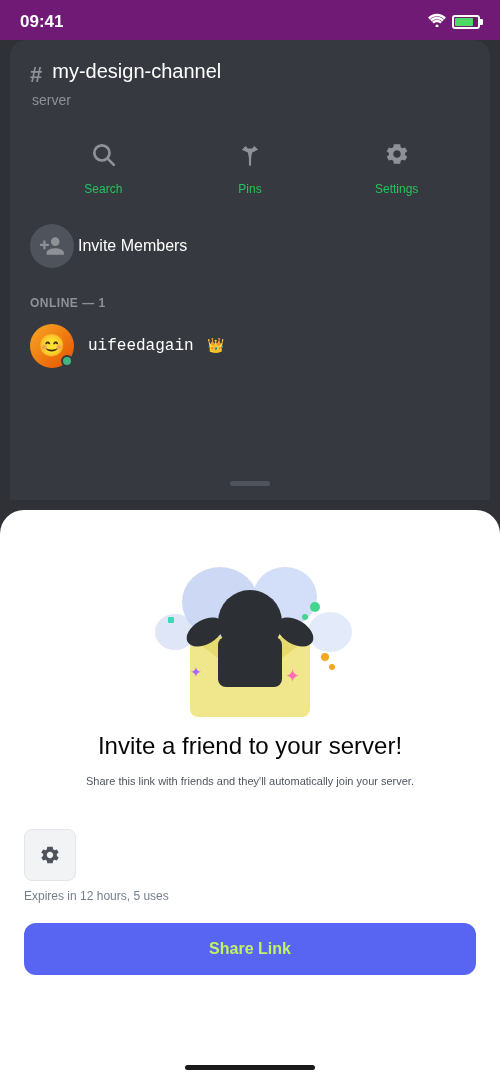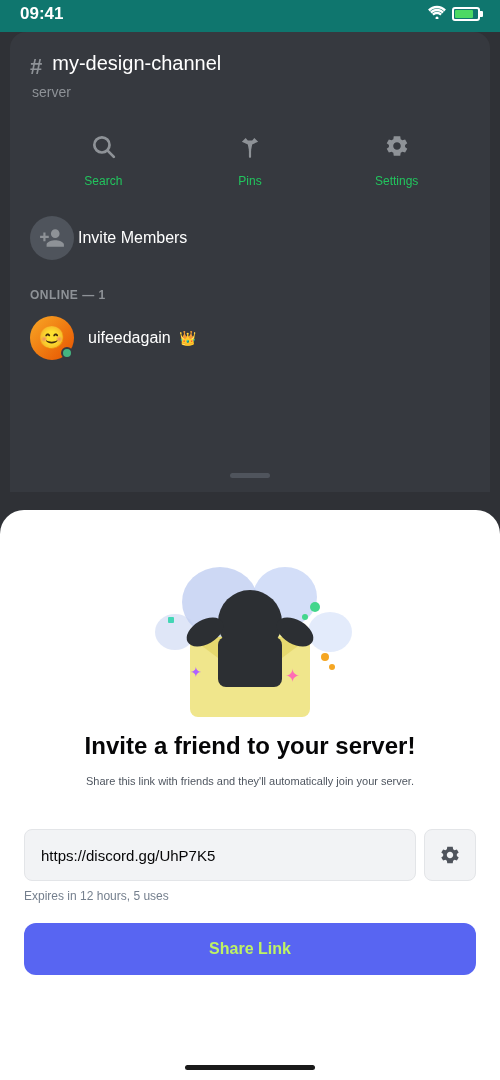--- a/index.html
+++ b/index.html
@@ -11,22 +11,22 @@
       background: #2f3136;
       overflow: hidden;
       position: relative;
     }
 
     
     .status-bar {
       display: flex;
       justify-content: space-between;
       align-items: center;
-      padding: 4px 20px 8px;
-      background: #0f766e;
+      padding: 12px 20px 8px;
+      background: #701a75;
       color: white;
     }
     .status-time {
       font-size: 17px;
       font-weight: 600;
       color: white;
     }
     .status-icons {
       display: flex;
       align-items: center;
@@ -181,20 +181,21 @@
       width: 12px;
       height: 12px;
       background: #43b581;
       border-radius: 50%;
       border: 2px solid #36393f;
     }
     .user-name {
       font-size: 16px;
       color: white;
       font-weight: 500;
+      font-family: Liberation Mono, monospace;
     }
     .crown-icon {
       font-size: 14px;
       margin-left: 4px;
     }
 
     
     .drag-handle {
       position: absolute;
       bottom: 14px;
@@ -217,21 +218,21 @@
       padding: 32px 24px 40px;
       height: 570px;
       display: flex;
       flex-direction: column;
       align-items: center;
     }
 
     
     .invite-heading {
       font-size: 24px;
-      font-weight: 700;
+      font-weight: 400;
       color: #060607;
       text-align: center;
       margin-bottom: 12px;
       line-height: 1.2;
     }
     .invite-subtext {
       font-size: 11px;
       color: #4f5660;
       text-align: left;
       line-height: 1.5;
@@ -425,21 +426,20 @@
       <circle cx="192" cy="125" r="3" fill="#f5a623"></circle>
 
       <rect x="28" y="75" width="6" height="6" rx="1" fill="#43d6b5"></rect>
     </svg>
   </div>
 
   <h2 class="invite-heading">Invite a friend to your server!</h2>
   <p class="invite-subtext">Share this link with friends and they'll automatically join your server.</p>
 
   <div class="link-row">
-    <input type="text" class="link-input" readonly="" value="https://discord.gg/UhP7K5" style="">
     <button class="settings-btn">
       <svg width="22" height="22" viewBox="0 0 24 24" fill="#4f545c">
         <path d="M12 15.5C10.1 15.5 8.5 13.9 8.5 12C8.5 10.1 10.1 8.5 12 8.5C13.9 8.5 15.5 10.1 15.5 12C15.5 13.9 13.9 15.5 12 15.5ZM19.4 13C19.4 12.7 19.5 12.4 19.5 12C19.5 11.6 19.4 11.3 19.4 11L21.5 9.4L19.5 6L17 6.8C16.5 6.4 16 6.1 15.4 5.8L15 3H9L8.6 5.8C8 6.1 7.5 6.4 7 6.8L4.5 6L2.5 9.4L4.6 11C4.6 11.3 4.5 11.6 4.5 12C4.5 12.4 4.6 12.7 4.6 13L2.5 14.6L4.5 18L7 17.2C7.5 17.6 8 17.9 8.6 18.2L9 21H15L15.4 18.2C16 17.9 16.5 17.6 17 17.2L19.5 18L21.5 14.6L19.4 13Z"></path>
       </svg>
     </button>
   </div>
 
   <span class="expires-text">Expires in 12 hours, 5 uses</span>
 
   <button class="share-btn">

